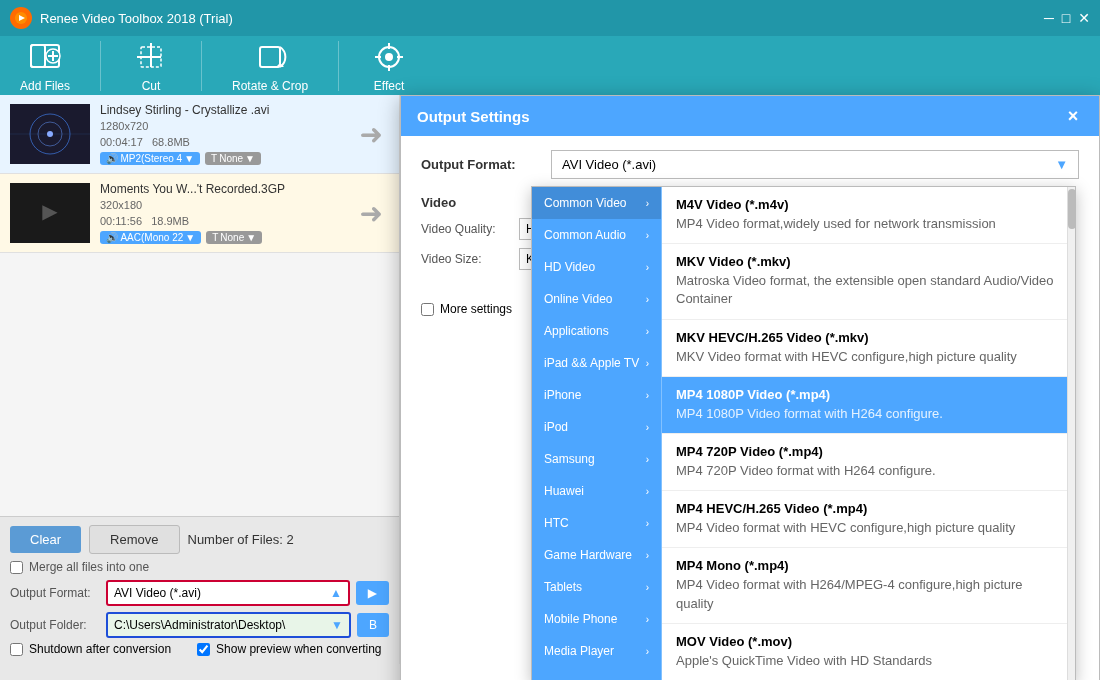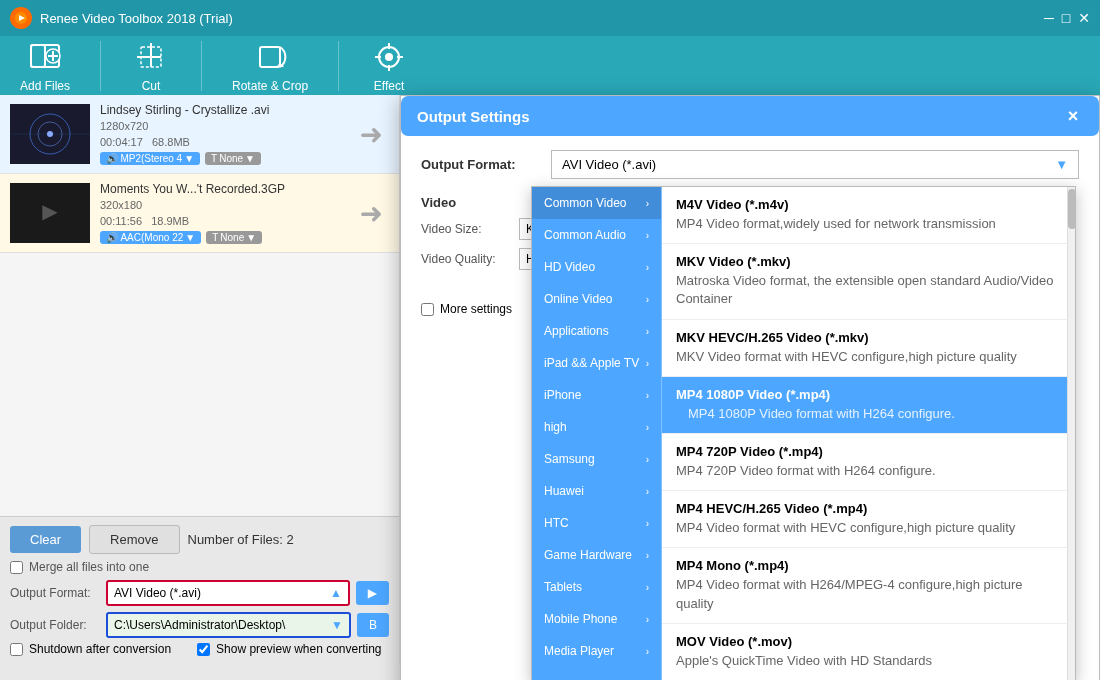--- a/index.html
+++ b/index.html
@@ -143,21 +143,21 @@
       width: 700px; height: 680px;
       background: white;
       border: 1px solid #bbb;
       box-shadow: 0 4px 20px rgba(0,0,0,0.3);
       display: flex; flex-direction: column;
     }
     .dialog-header {
       background: #4da6ff;
       color: white; font-size: 15px; font-weight: bold;
       padding: 10px 16px;
-      display: flex; justify-content: space-between; align-items: center; border-radius: 7px;
+      display: flex; justify-content: space-between; align-items: center;
     }
     .dialog-close {
       cursor: pointer; font-size: 18px; line-height: 1;
       width: 20px; height: 20px; display: flex; align-items: center; justify-content: center;
     }
     .dialog-body { padding: 14px 20px; flex: 1; position: relative; }
     .output-format-row { display: flex; align-items: center; margin-bottom: 16px; }
     .output-format-label { min-width: 130px; font-size: 13px; font-weight: bold; color: #333; }
     .output-format-dropdown {
       flex: 1; border: 1px solid #bbb; padding: 6px 10px;
@@ -206,21 +206,21 @@
 
     .format-option {
       padding: 10px 14px;
       border-bottom: 1px solid #eee;
       cursor: pointer;
       font-size: 12px;
     }
     .format-option.selected { background: #4da6ff; color: white; }
     .format-option-title { font-weight: bold; margin-bottom: 3px; font-size: 13px; }
     .format-option-desc { font-size: 13px; color: #666; line-height: 1.4; }
-    .format-option.selected .format-option-desc { color: rgba(255,255,255,0.85); margin-left: 12px; }
+    .format-option.selected .format-option-desc { color: rgba(255,255,255,0.85); }
 
     
     .dropdown-right::-webkit-scrollbar { width: 8px; }
     .dropdown-right::-webkit-scrollbar-track { background: #f0f0f0; }
     .dropdown-right::-webkit-scrollbar-thumb { background: #bbb; border-radius: 4px; }
 
     
     svg { display: inline-block; }
   </style>
 </head>
@@ -414,26 +414,26 @@
         <div class="output-format-dropdown">
           <span>AVI Video (*.avi)</span>
           <span style="color:#4da6ff;">▼</span>
         </div>
       </div>
 
       <div style="display:flex; gap:20px; margin-bottom:12px;">
         <div>
           <div class="settings-label">Video</div>
           <div class="settings-field">
+            <label>Video Quality:</label>
+            <input type="text" value="H" style="width: 80px; padding: 3px 6px; border: 1px solid rgb(187, 187, 187); font-size: 12px;">
+          </div>
+          <div class="settings-field">
             <label>Video Size:</label>
             <input type="text" value="K" style="width: 80px; padding: 3px 6px; border: 1px solid rgb(187, 187, 187); font-size: 12px;">
-          </div>
-          <div class="settings-field">
-            <label>Video Quality:</label>
-            <input type="text" value="H" style="width: 80px; padding: 3px 6px; border: 1px solid rgb(187, 187, 187); font-size: 12px;">
           </div>
         </div>
       </div>
 
       <div style="display:flex; gap:20px; margin-top:8px;">
         <div class="more-settings">
           <input type="checkbox" style="">
           <span>More settings</span>
         </div>
         <div class="enable-gpu">
@@ -468,21 +468,21 @@
             </div>
             <div class="menu-item">
               <span>iPad &amp;&amp; Apple TV</span>
               <span class="menu-item-chevron">›</span>
             </div>
             <div class="menu-item">
               <span>iPhone</span>
               <span class="menu-item-chevron">›</span>
             </div>
             <div class="menu-item">
-              <span>high</span>
+              <span>iPod</span>
               <span class="menu-item-chevron">›</span>
             </div>
             <div class="menu-item">
               <span>Samsung</span>
               <span class="menu-item-chevron">›</span>
             </div>
             <div class="menu-item">
               <span>Huawei</span>
               <span class="menu-item-chevron">›</span>
             </div>

